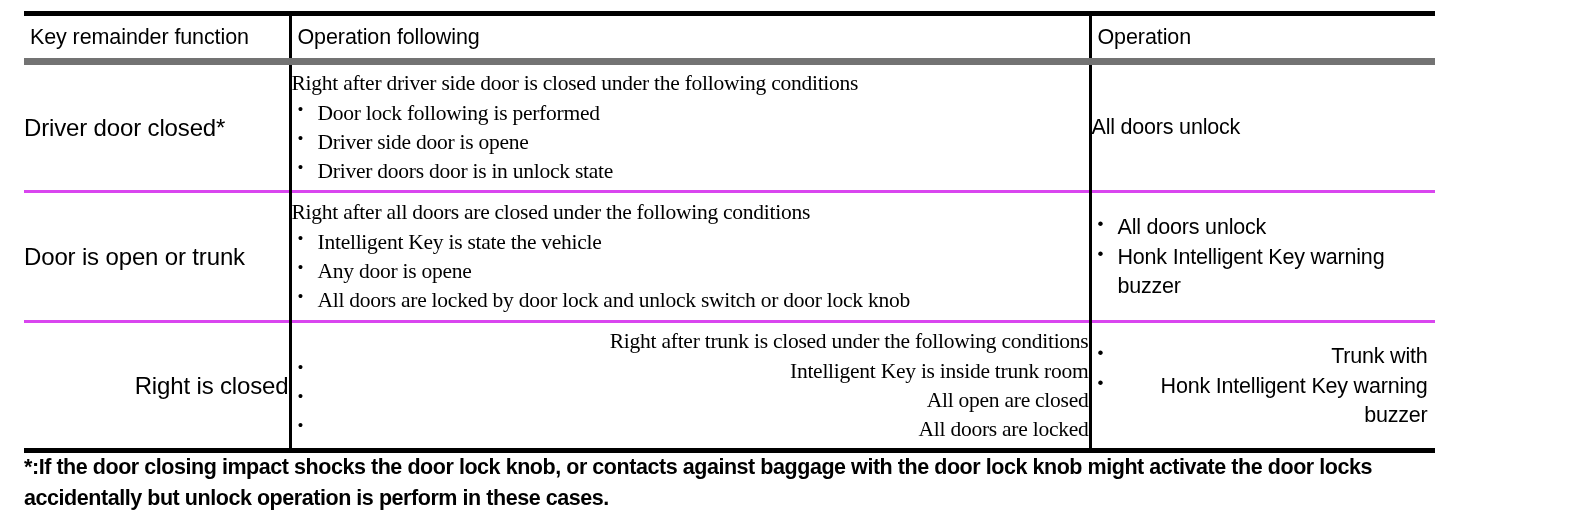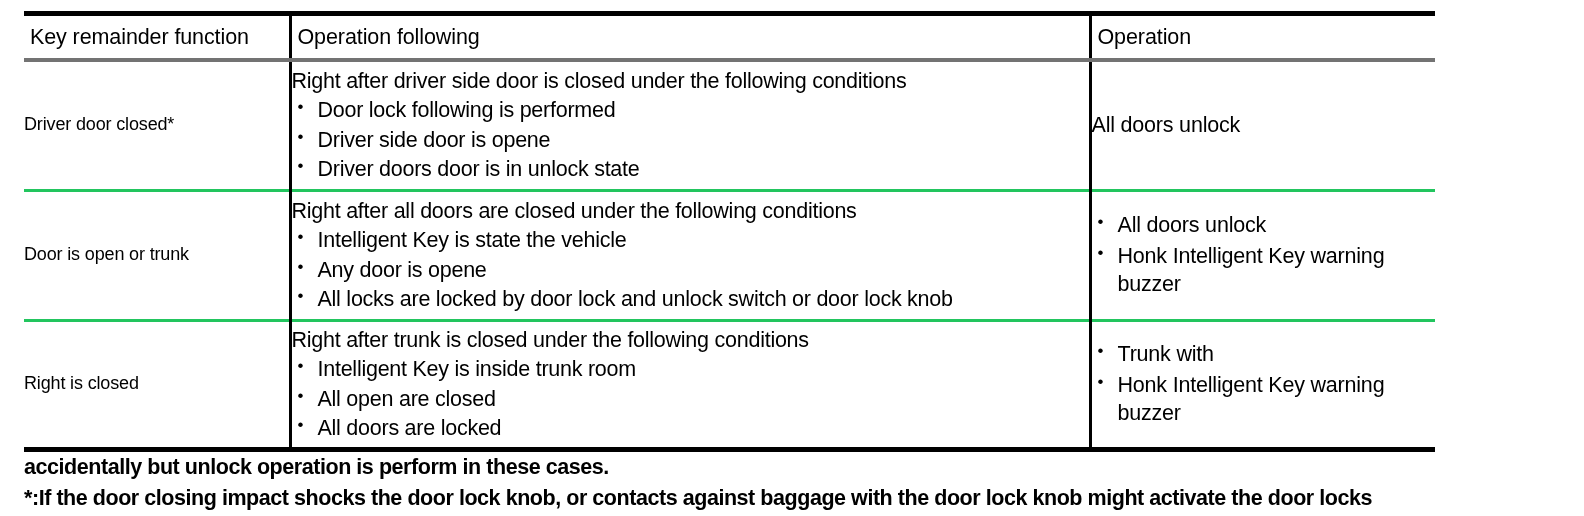--- a/index.html
+++ b/index.html
@@ -45,47 +45,48 @@
 
   table.spec td, table.spec th {
     border: none;
     padding: 0;
     vertical-align: middle;
     font-weight: normal;
     text-align: left;
   }
 
   
-  table.spec thead th { border-top: 5px solid #000; border-bottom: 4px solid #737373; }
-  table.spec tbody tr.last-row td { border-bottom: 5px solid #000; }
-  table.spec tbody tr + tr td { border-top: 3px solid #22c55e; }
+  table.spec thead th { border-top: 5px solid #000; border-bottom: 7px solid #737373; }
+  table.spec tbody tr.last-row td { border-bottom: 5px solid #000; text-align: right; }
+  table.spec tbody tr + tr td { border-top: 3px solid #d946ef; }
 
   
   table.spec .vr-left  { border-left: 3px solid #000; }
 
   
   .hd {
     height: 42px;
     text-align: center;
     font-size: 21.5px;
     letter-spacing: -0.1px;
   }
   .hd-inner { padding: 0 6px; }
 
   
   .cell-func {
     padding: 0 0 0 18px;
-    font-size: 18px;
+    font-size: 24px;
     letter-spacing: -0.15px;
   }
   .cell-cond {
     padding: 12px 8px 12px 14px;
     font-size: 21.5px;
     vertical-align: top;
     letter-spacing: -0.25px;
+    font-family: Liberation Serif, serif;
   }
   .cell-op {
     padding: 0 8px 0 12px;
     font-size: 21.5px;
     letter-spacing: -0.2px;
   }
 
   .lead { margin: 0 0 1px 0; white-space: nowrap; }
 
   ul.bl {
@@ -167,21 +168,21 @@
           </td>
         </tr>
 
         <tr style="height:130px;">
           <td class="cell-func">Door is open or trunk</td>
           <td class="cell-cond vr-left">
             <p class="lead">Right after all doors are closed under the following conditions</p>
             <ul class="bl nowrap">
               <li><span class="bullet">•</span><span>Intelligent Key is state the vehicle</span></li>
               <li><span class="bullet">•</span><span>Any door is opene</span></li>
-              <li><span class="bullet">•</span><span>All locks are locked by door lock and unlock switch or door lock knob</span></li>
+              <li><span class="bullet">•</span><span>All doors are locked by door lock and unlock switch or door lock knob</span></li>
             </ul>
           </td>
           <td class="cell-op vr-left">
             <ul class="bl op">
               <li>
                   <span class="bullet">•</span>
                   <span class="op-wrap">All doors unlock</span>
                 </li>
               <li>
                   <span class="bullet">•</span>
@@ -213,17 +214,17 @@
                 </li>
             </ul>
           </td>
         </tr>
 
       </tbody>
     </table>
   </div>
 
   <div class="footnote">
+    <span class="fn-line">*:If the door closing impact shocks the door lock knob, or contacts against baggage with the door lock knob might activate the door locks</span>
     <span class="fn-line">accidentally but unlock operation is perform in these cases.</span>
-    <span class="fn-line">*:If the door closing impact shocks the door lock knob, or contacts against baggage with the door lock knob might activate the door locks</span>
   </div>
 
 </div>
 
 </body></html>

